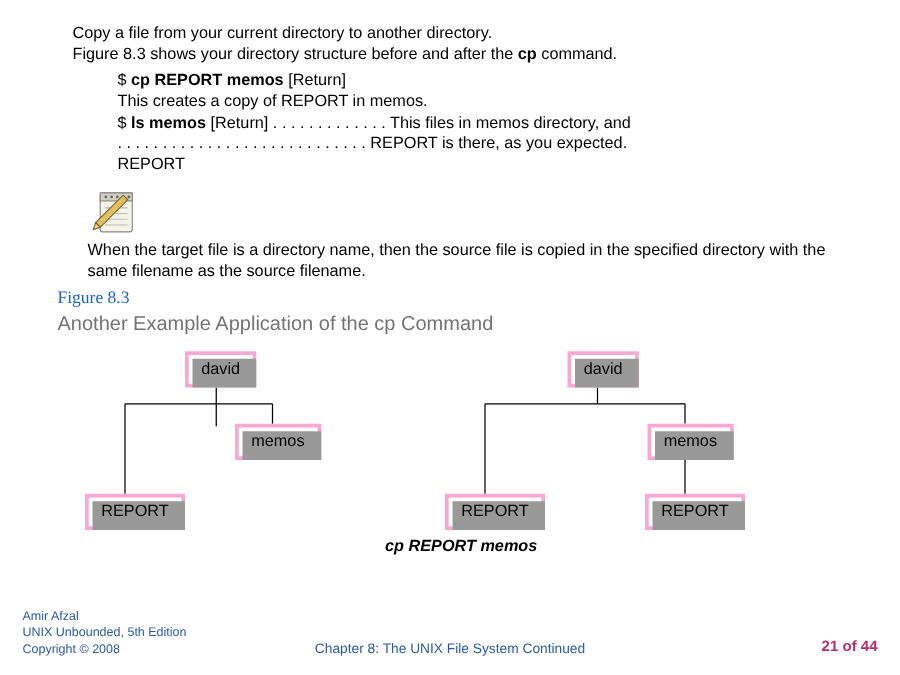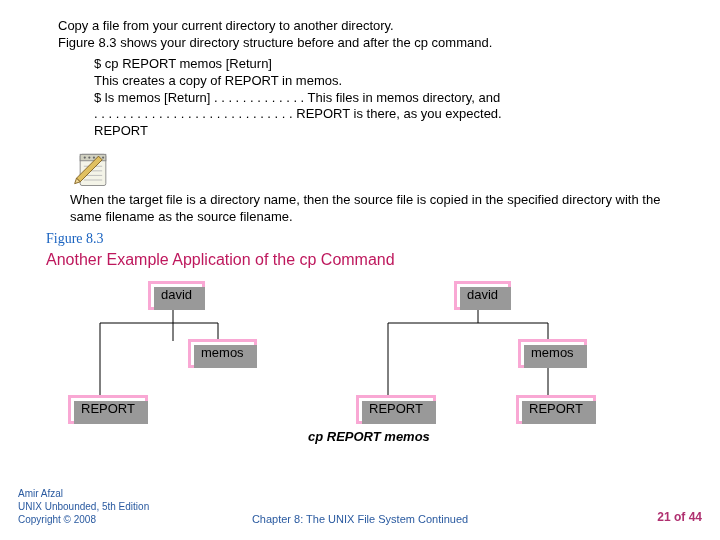--- a/index.html
+++ b/index.html
@@ -10,32 +10,32 @@
     background: #fff;
     font-family: Arial, Helvetica, sans-serif;
     font-size: 13px;
     color: #000;
     position: relative;
     padding: 18px 28px 0 58px;
     line-height: 1.3;
   }
   .intro { margin-bottom: 4px; }
   .cmdblock { margin: 2px 0 4px 36px; }
-  .bold { font-weight: normal; }
+  .bold { font-weight: bold; }
   .note-row { display: flex; align-items: flex-start; margin: 6px 0 4px 12px; flex-direction: column; }
   .note-icon {
     width: 46px; height: 46px; flex: 0 0 46px; margin-right: 8px;
     display: flex; align-items: center; justify-content: center;
   }
   .note-icon svg { width: 44px; height: 44px; }
   .note-text { flex: 1; }
 
   .figure { margin: 4px 0 0 -20px; }
   .fig-label { color: #1a63c0; font-size: 14px; font-weight: 500; margin-bottom: 2px; margin-left: 8px; font-family: Liberation Serif, serif;}
-  .fig-title { color: #be185d; font-size: 16px; margin-bottom: 8px; margin-left: 8px;}
+  .fig-title { color: #737373; font-size: 16px; margin-bottom: 8px; margin-left: 8px;}
 
   .diagram { display: flex; align-items: flex-start; gap: 50px; margin-left: 20px;}
   .tree { position: relative; width: 230px; height: 170px; }
   .node {
     position: absolute;
     border: 3px solid #f9a8d4;
     background: #fff;
     padding: 3px 10px;
     font-size: 13px;
     text-align: center;

